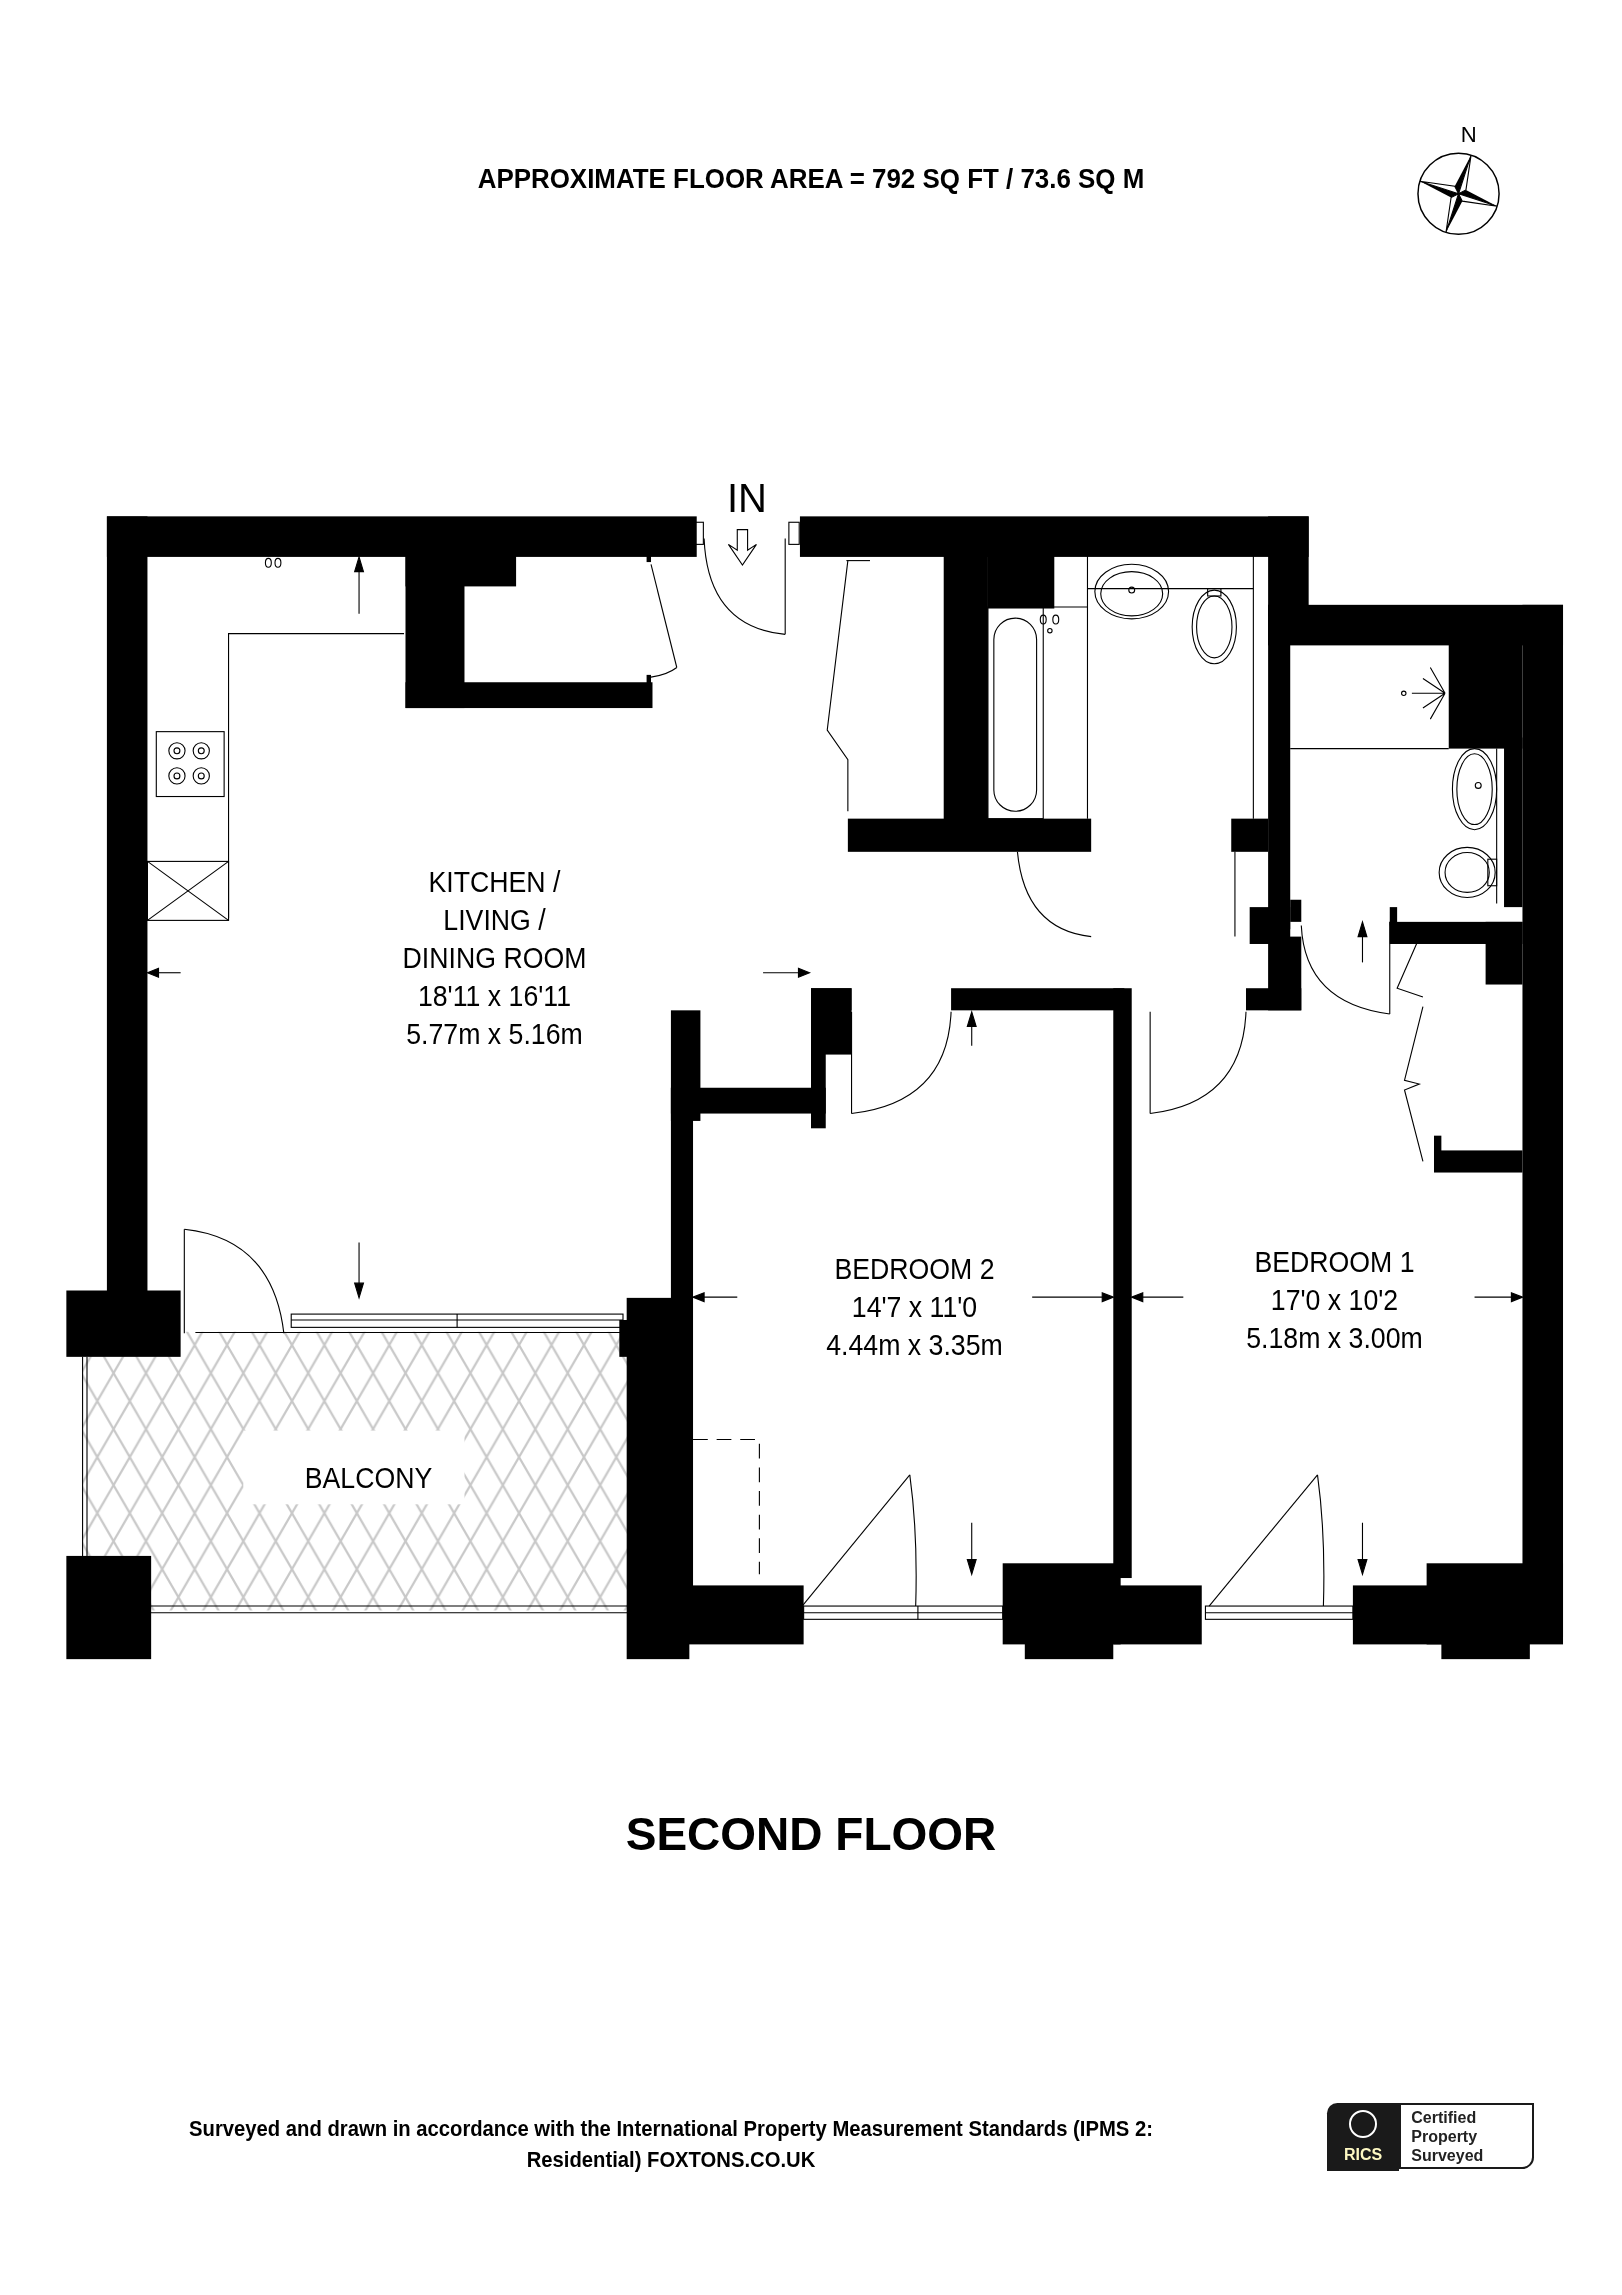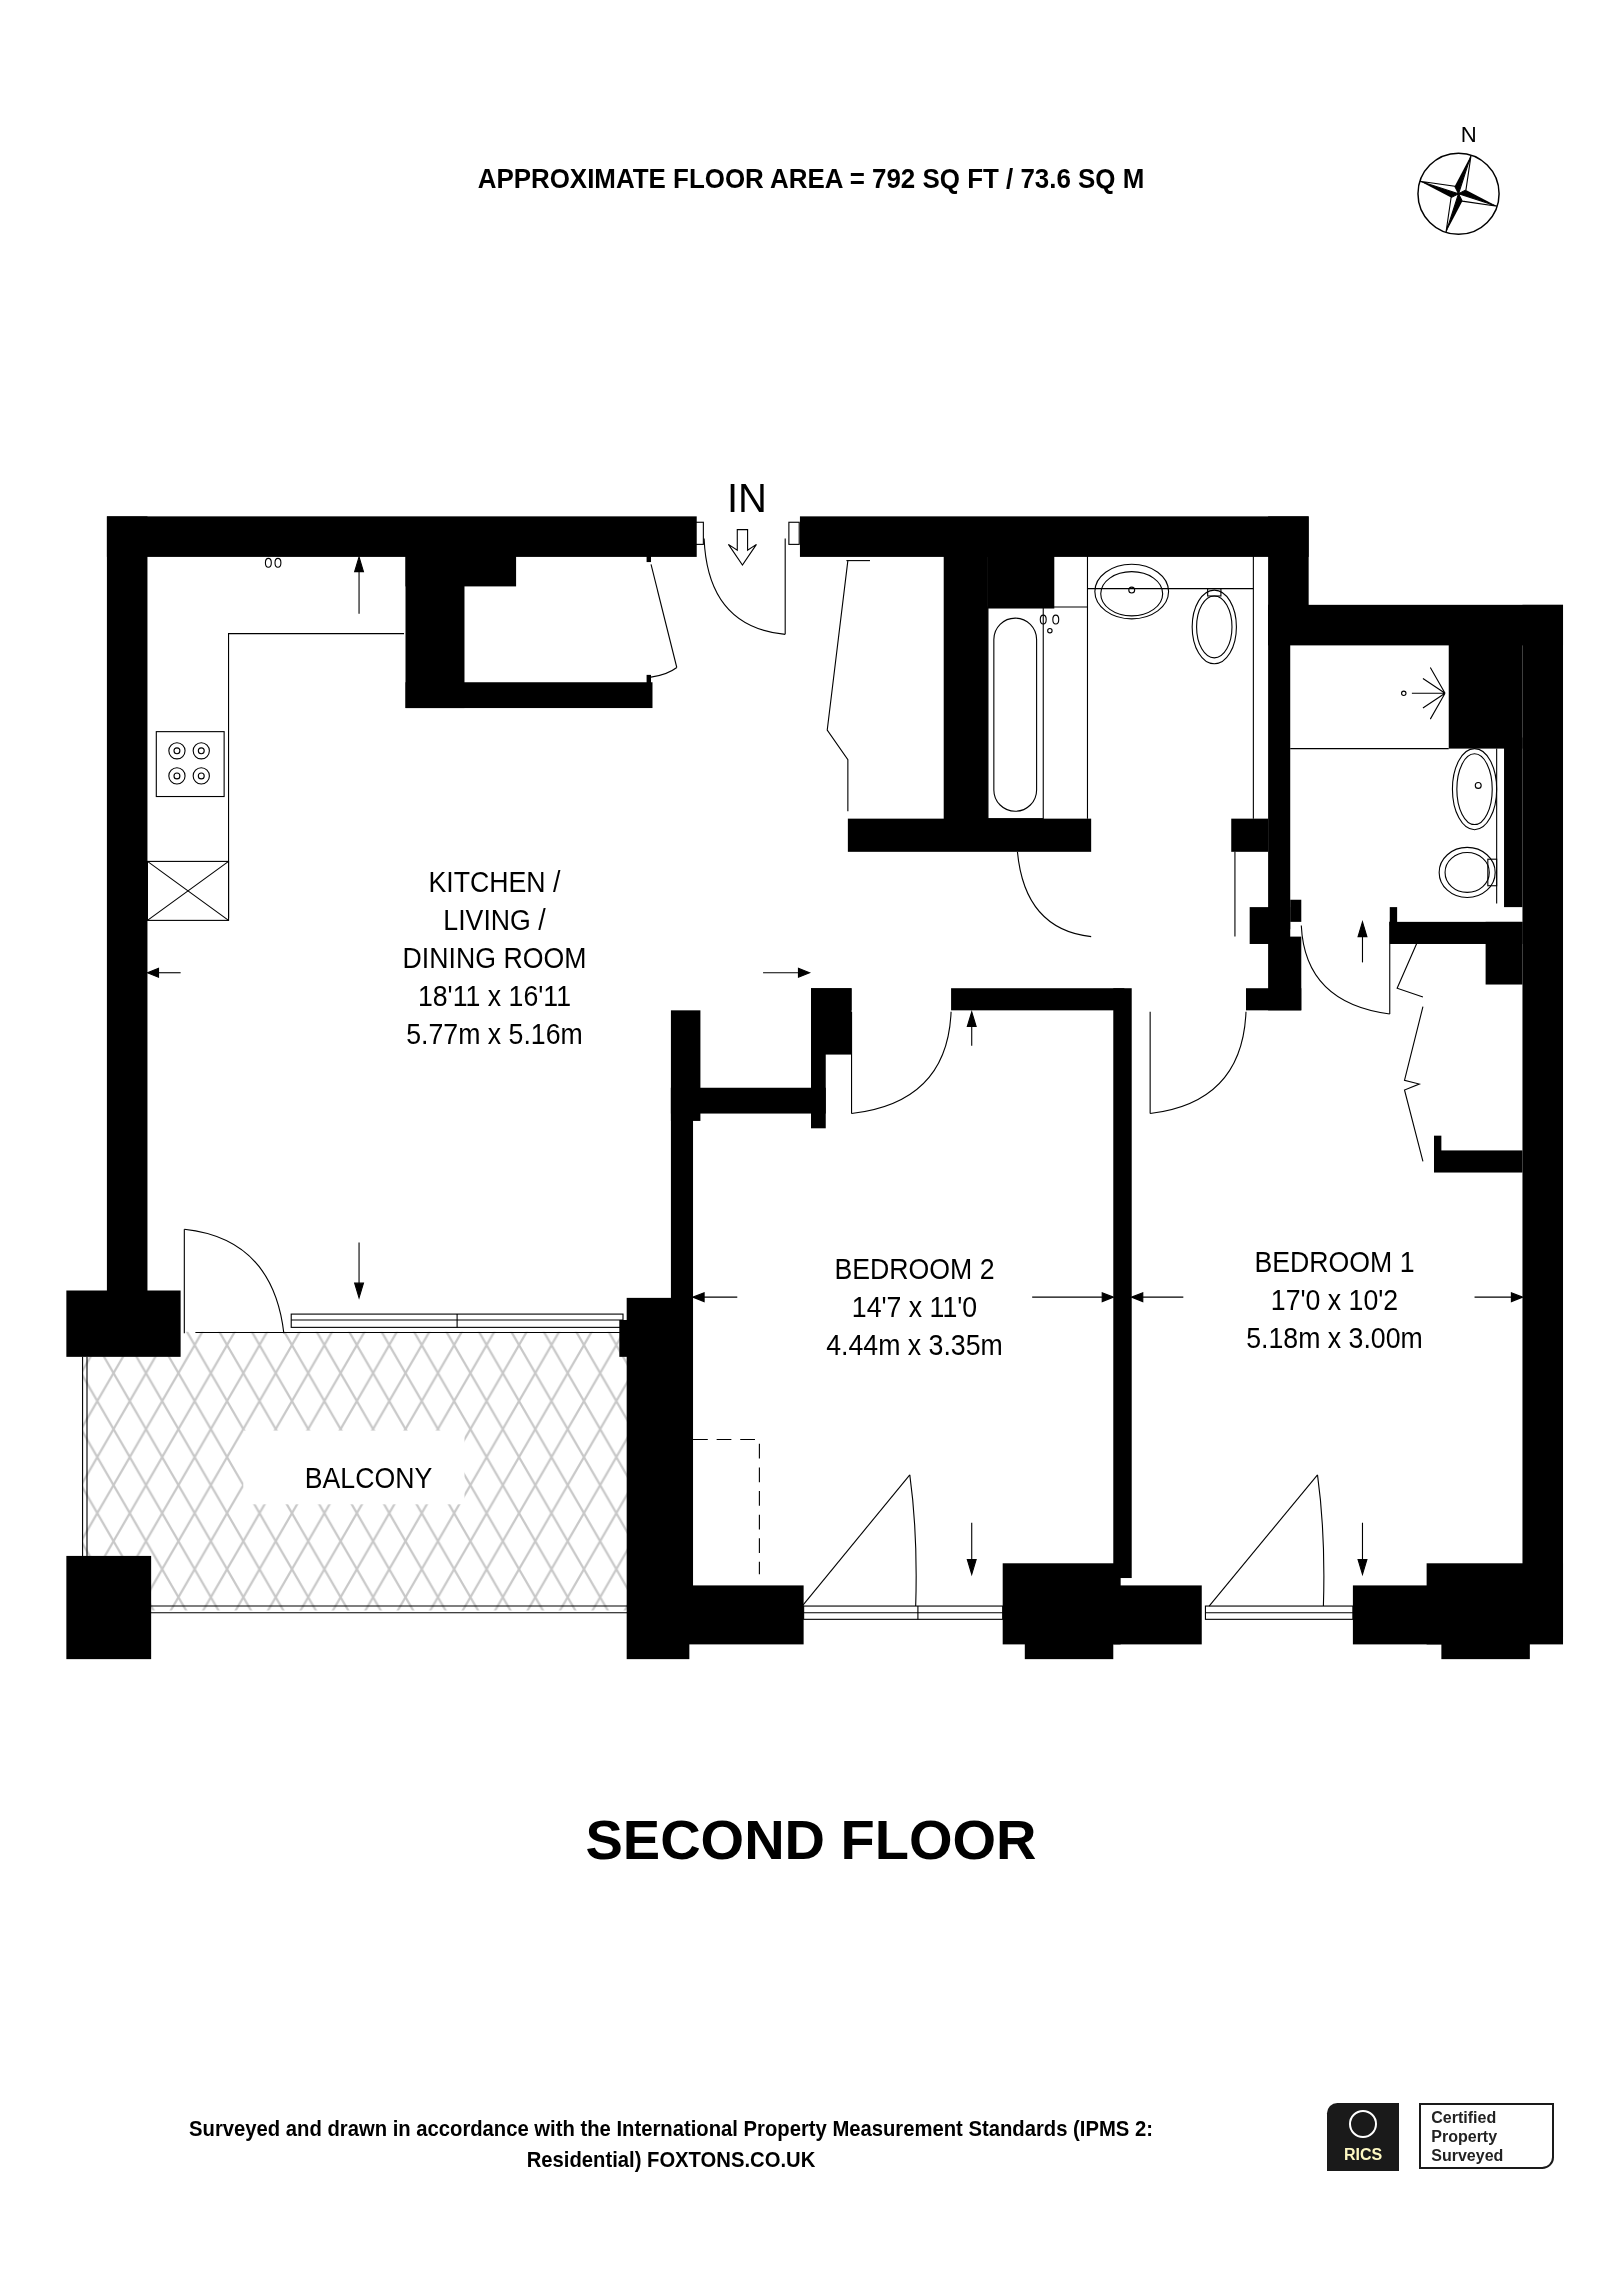--- a/index.html
+++ b/index.html
@@ -3,27 +3,27 @@
 <meta charset="utf-8">
 <style>
   html, body { margin: 0; padding: 0; background: #ffffff; }
   body { width: 1622px; height: 2295px; position: relative; overflow: hidden; font-family: "Liberation Sans", sans-serif; color: #000; }
   .abs { position: absolute; }
   #area-title { left: 0; width: 1622px; top: 164px; text-align: center; font-weight: bold; font-size: 27px; letter-spacing: 0px; transform: scaleX(0.96); }
   #compass { left: 1401px; top: 111px; width: 118px; height: 133px; }
   #plan { left: 0; top: 0; width: 1622px; height: 1770px; }
   .room-label { position: absolute; text-align: center; font-size: 29px; line-height: 38px; transform: scaleX(0.92); }
   #in-label { left: 715px; top: 476px; font-size: 40px; width: 52px; text-align: right; }
-  #floor-name { left: 0; width: 1622px; top: 1807px; text-align: center; font-weight: bold; font-size: 56px; }
+  #floor-name { left: 0; width: 1622px; top: 1807px; text-align: center; font-weight: bold; font-size: 46px; }
   #footer-text { left: 44px; width: 1254px; top: 2113px; text-align: center; font-weight: bold; font-size: 22px; line-height: 31px; transform: scaleX(0.92); transform-origin: center; }
   #rics { left: 1327px; top: 2103px; width: 214px; height: 68px; }
   .rics-dark { position: absolute; left: 0; top: 0; width: 72px; height: 68px; background: #1a1a1a; border-top-left-radius: 10.3px; }
   .rics-word { position: absolute; left: 0; bottom: 7.4px; width: 72px; text-align: center; color: #fef9c3; font-weight: bold; font-size: 16px; }
   .rics-lion { position: absolute; left: 22px; top: 7.4px; width: 28px; height: 28px; border-radius: 50%; border: 2.2px solid #fff; box-sizing: border-box; }
-  .rics-box { position: absolute; left: 92px; top: 0; width: 135px; height: 66px; border: 2.2px solid #1a1a1a; border-left-width: 2.2px; border-bottom-right-radius: 11.8px; box-sizing: border-box; padding: 2.9px 0 0 10.3px; font-weight: bold; font-size: 16px; line-height: 19px; color: #222; }
+  .rics-box { position: absolute; left: 72px; top: 0; width: 135px; height: 66px; border: 2.2px solid #1a1a1a; border-left-width: 2.2px; border-bottom-right-radius: 11.8px; box-sizing: border-box; padding: 2.9px 0 0 10.3px; font-weight: bold; font-size: 16px; line-height: 19px; color: #222; }
 </style>
 </head>
 <body>
 
 <div id="area-title" class="abs">APPROXIMATE FLOOR AREA = 792 SQ FT / 73.6 SQ M</div>
 
 <div id="compass" class="abs">
   <svg width="118" height="133" viewBox="0 0 160 180">
     <text x="92" y="42" font-family="Liberation Sans, sans-serif" font-size="30" text-anchor="middle">N</text>
     <circle cx="78" cy="112" r="55" fill="none" stroke="#000" stroke-width="2"></circle>

